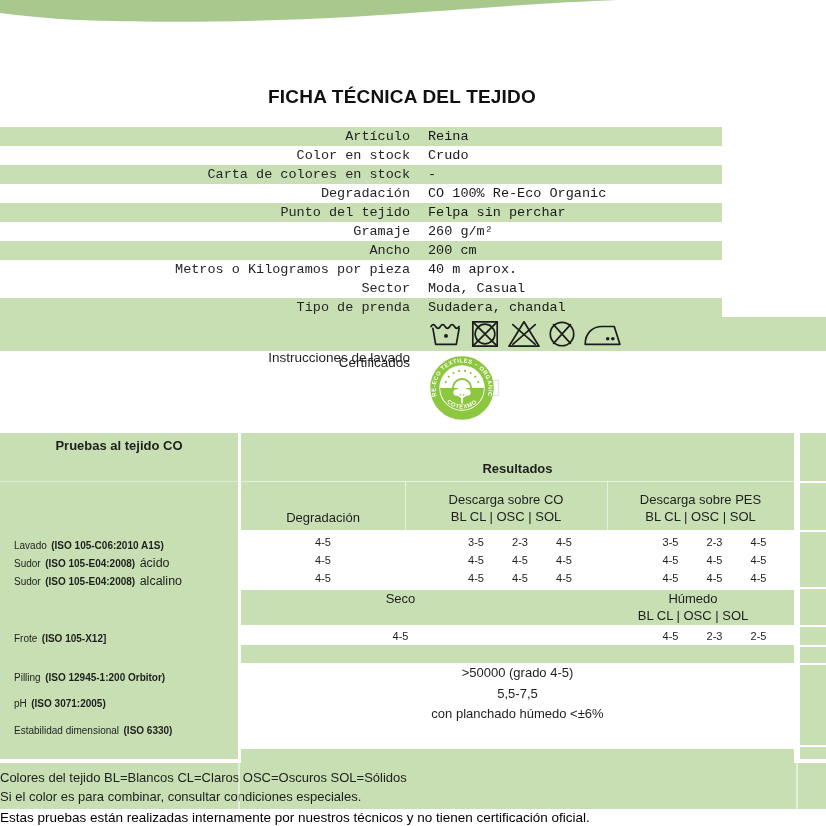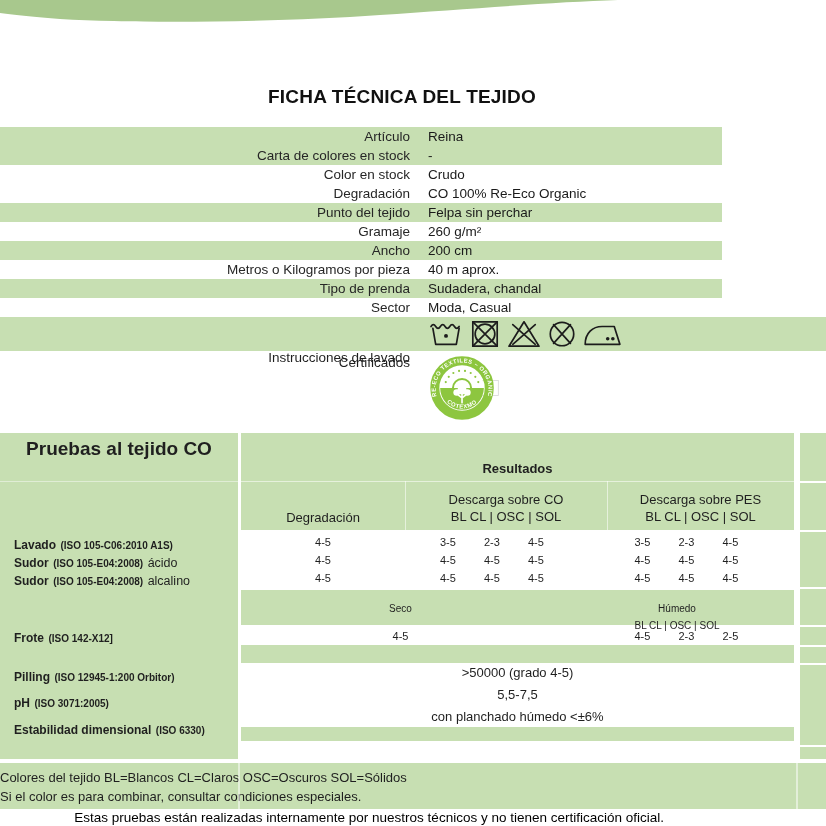--- a/index.html
+++ b/index.html
@@ -8,80 +8,80 @@
     background:#fff; font-family:"Liberation Sans", sans-serif; color:#1f1f1f;
   }
   .wave { position:absolute; top:0; left:0; }
 
   .title {
     position:absolute; top:86px; left:0; width:804px; text-align:center;
     font-size:19px; font-weight:bold; color:#111; letter-spacing:.2px;
   }
 
   
-  .info { position:absolute; top:127px; left:0; width:722px; }
+  .info { position:absolute; top:127px; left:0; width:722px;font-family:Liberation Mono, monospace; }
   .info-row { display:flex; height:19px; line-height:19px; font-size:13.5px; }
   .info-row.green { background:#c7dfb2; }
   .info-label { width:410px; text-align:right; color:#262626; }
   .info-value { padding-left:18px; color:#1a1a1a; }
 
   .care-row {
     position:absolute; top:317px; left:0; width:826px; height:34px; background:#c7dfb2;
   }
   .care-label { position:absolute; top:8px; left:0; width:410px; text-align:right; font-size:13.5px;margin-top:25px; }
   .care-icons { position:absolute; top:2px; left:428px; display:flex; gap:3px; align-items:center; }
   .care-icons svg { display:block; }
 
   .cert-label { position:absolute; top:355px; left:0; width:410px; text-align:right; font-size:13.5px; }
   .badge { position:absolute; top:355px; left:429px; }
 
   
   .col-left { position:absolute; top:433px; left:0; width:238px; height:326px; background:#c7dfb2; }
   .col-left .hairline { position:absolute; left:0; width:100%; height:1px; background:rgba(255,255,255,.45); }
   .tl { position:absolute; left:14px; line-height:16px; white-space:nowrap; }
-  .tl-header { position:absolute; top:5px; left:0; width:100%; text-align:center; font-weight:bold; font-size:19px; }
-  .tname { font-weight:bold; font-size:12px; }
+  .tl-header { position:absolute; top:5px; left:0; width:100%; text-align:center; font-weight:bold; font-size:13px; }
+  .tname { font-weight:normal; font-size:10px; }
   .tiso  { font-weight:bold; font-size:10px; }
   .tsuf  { font-size:12.5px; }
 
   .col-main { position:absolute; top:433px; left:241px; width:553px; }
   .mb { width:553px; }
   .mb.green { background:#c7dfb2; }
   .mb.white { background:#ffffff; }
 
   .m-header { position:relative; height:97px; }
   .m-header .res { position:absolute; top:5px; left:0; width:100%; text-align:center; font-weight:bold; font-size:13px;margin-top:23px; }
   .m-header .hl { position:absolute; top:48px; left:0; width:100%; height:1px; background:rgba(255,255,255,.55); }
   .m-header .vl { position:absolute; top:48px; bottom:0; width:1px; background:rgba(255,255,255,.55); }
   .subhead { position:absolute; left:0; bottom:5px; width:553px; display:grid; grid-template-columns:164px 202px 187px; align-items:end; text-align:center; font-size:13px; }
   .subhead .two { line-height:17px; }
 
   .g3 { display:grid; grid-template-columns:164px 202px 187px; text-align:center; }
   .g2 { display:grid; grid-template-columns:319px 234px; text-align:center; }
   .gf { display:grid; grid-template-columns:319px 47px 187px; text-align:center; }
   .trow { height:18px; line-height:18px; font-size:11px; }
   .trio { display:flex; justify-content:center; }
-  .trio span { width:44px; text-align:left; }
+  .trio span { width:44px; text-align:right; }
 
   .gap3 { height:3px; } .gap2 { height:2px; }
-  .m-sechum { height:35px; font-size:10px; line-height:17px; padding-top:10px; box-sizing:border-box; }
+  .m-sechum { height:35px; font-size:13px; line-height:17px; padding-top:0; box-sizing:border-box;gap:16px; }
   .m-greenband { height:18px; }
   .m-bottomband { height:14px; }
-  .m-values { height:64px; display:flex; flex-direction:column; justify-content:space-between; font-size:13px; text-align:center; }
+  .m-values { height:86px; display:flex; flex-direction:column; justify-content:flex-start; font-size:13px; text-align:center; }
   .m-values div { height:20.5px; line-height:20.5px; }
 
   .col-strip { position:absolute; top:433px; left:800px; width:26px; height:326px; background:#c7dfb2; }
   .col-strip .hl { position:absolute; left:0; width:100%; height:2px; background:#ffffff; }
 
   .footer-green {
     position:absolute; top:763px; left:0; width:826px; height:46px; background:#c7dfb2;
     text-align:left; font-size:13px; line-height:19px; padding-top:5px; box-sizing:border-box;
   }
   .footer-green .fvl { position:absolute; top:0; height:100%; width:2px; background:rgba(255,255,255,.5); }
-  .footer-bottom { position:absolute; top:810px; left:0; width:664px; text-align:right; font-size:13.5px; color:#000; }
+  .footer-bottom { position:absolute; top:810px; left:0; width:664px; text-align:left; font-size:13.5px; color:#000; }
 
   .icon-stroke { stroke:#1c1c1c; stroke-width:1.8; fill:none; stroke-linejoin:round; stroke-linecap:round; }
 </style>
 </head>
 <body>
 
 <div class="page">
 
   <div class="wave">
     <svg width="826" height="30" viewBox="0 0 826 30">
@@ -89,55 +89,55 @@
     </svg>
   </div>
 
   <div class="title">FICHA TÉCNICA DEL TEJIDO</div>
 
   <div class="info">
     <div class="info-row green">
       <div class="info-label">Artículo</div>
       <div class="info-value">Reina</div>
     </div>
+    <div class="info-row">
+      <div class="info-label">Color en stock</div>
+      <div class="info-value">Crudo</div>
+    </div>
     <div class="info-row green">
       <div class="info-label">Carta de colores en stock</div>
       <div class="info-value">-</div>
     </div>
     <div class="info-row">
-      <div class="info-label">Color en stock</div>
-      <div class="info-value">Crudo</div>
-    </div>
-    <div class="info-row">
       <div class="info-label">Degradación</div>
       <div class="info-value">CO 100% Re-Eco Organic</div>
     </div>
     <div class="info-row green">
       <div class="info-label">Punto del tejido</div>
       <div class="info-value">Felpa sin perchar</div>
     </div>
     <div class="info-row">
       <div class="info-label">Gramaje</div>
       <div class="info-value">260 g/m²</div>
     </div>
     <div class="info-row green">
       <div class="info-label">Ancho</div>
       <div class="info-value">200 cm</div>
     </div>
     <div class="info-row">
       <div class="info-label">Metros o Kilogramos por pieza</div>
       <div class="info-value">40 m aprox.</div>
     </div>
+    <div class="info-row">
+      <div class="info-label">Sector</div>
+      <div class="info-value">Moda, Casual</div>
+    </div>
     <div class="info-row green">
       <div class="info-label">Tipo de prenda</div>
       <div class="info-value">Sudadera, chandal</div>
-    </div>
-    <div class="info-row">
-      <div class="info-label">Sector</div>
-      <div class="info-value">Moda, Casual</div>
     </div>
   </div>
 
   <div class="care-row">
     <div class="care-label">Instrucciones de lavado</div>
     <div class="care-icons">
       <svg width="36" height="30" viewBox="0 0 36 32">
         <path class="icon-stroke" d="M2 8 Q4.5 4 7 8 Q9.5 12 12 8 Q14.5 4 17 8 Q19.5 12 22 8 Q24.5 4 27 8 Q29.5 12 32 8"></path>
         <path class="icon-stroke" d="M4 10 L7 27 L29 27 L32 10"></path>
         <circle cx="18" cy="18" r="2.1" fill="#1c1c1c"></circle>
@@ -213,21 +213,21 @@
       <span class="tiso">(ISO 105-E04:2008)</span>
       <span class="tsuf">ácido</span>
     </div>
     <div class="tl" style="top:139px">
       <span class="tname">Sudor</span>
       <span class="tiso">(ISO 105-E04:2008)</span>
       <span class="tsuf">alcalino</span>
     </div>
     <div class="tl" style="top:196px">
       <span class="tname">Frote</span>
-      <span class="tiso">(ISO 142-X12]</span>
+      <span class="tiso">(ISO 105-X12]</span>
     </div>
     <div class="tl" style="top:235px">
       <span class="tname">Pilling</span>
       <span class="tiso">(ISO 12945-1:200 Orbitor)</span>
     </div>
     <div class="tl" style="top:261px">
       <span class="tname">pH</span>
       <span class="tiso">(ISO 3071:2005)</span>
     </div>
     <div class="tl" style="top:288px">

